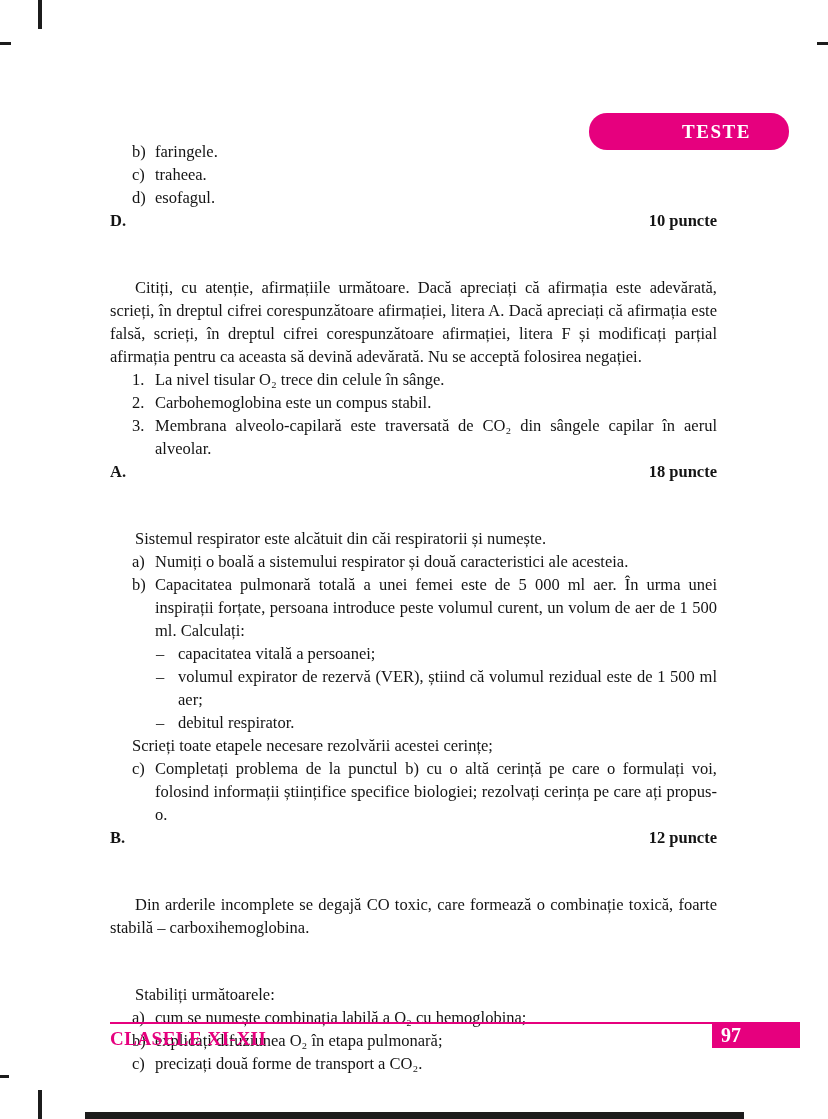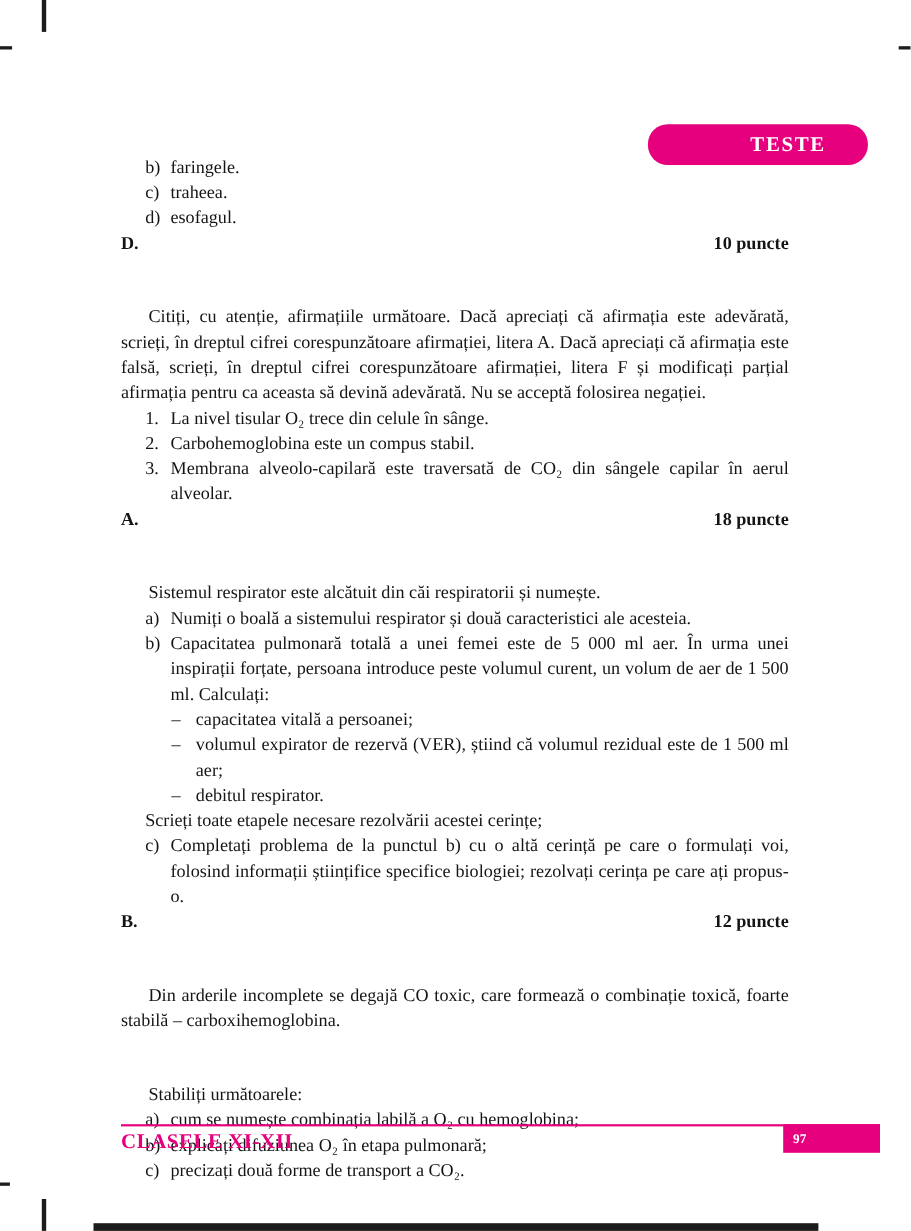--- a/index.html
+++ b/index.html
@@ -99,21 +99,21 @@
   }
   .page-num-box {
     position: absolute;
     left: 712px;
     top: 1022px;
     width: 88px;
     height: 26px;
     background: var(--accent, #e6007e);
     color: #ffffff;
     font-weight: bold;
-    font-size: 12px;
+    font-size: 20px;
     line-height: 26px;
     padding-left: 9px;
   }
 </style>
 </head>
 <body>
 
 <div class="page">
 
   <div class="crop tl-v"></div>

